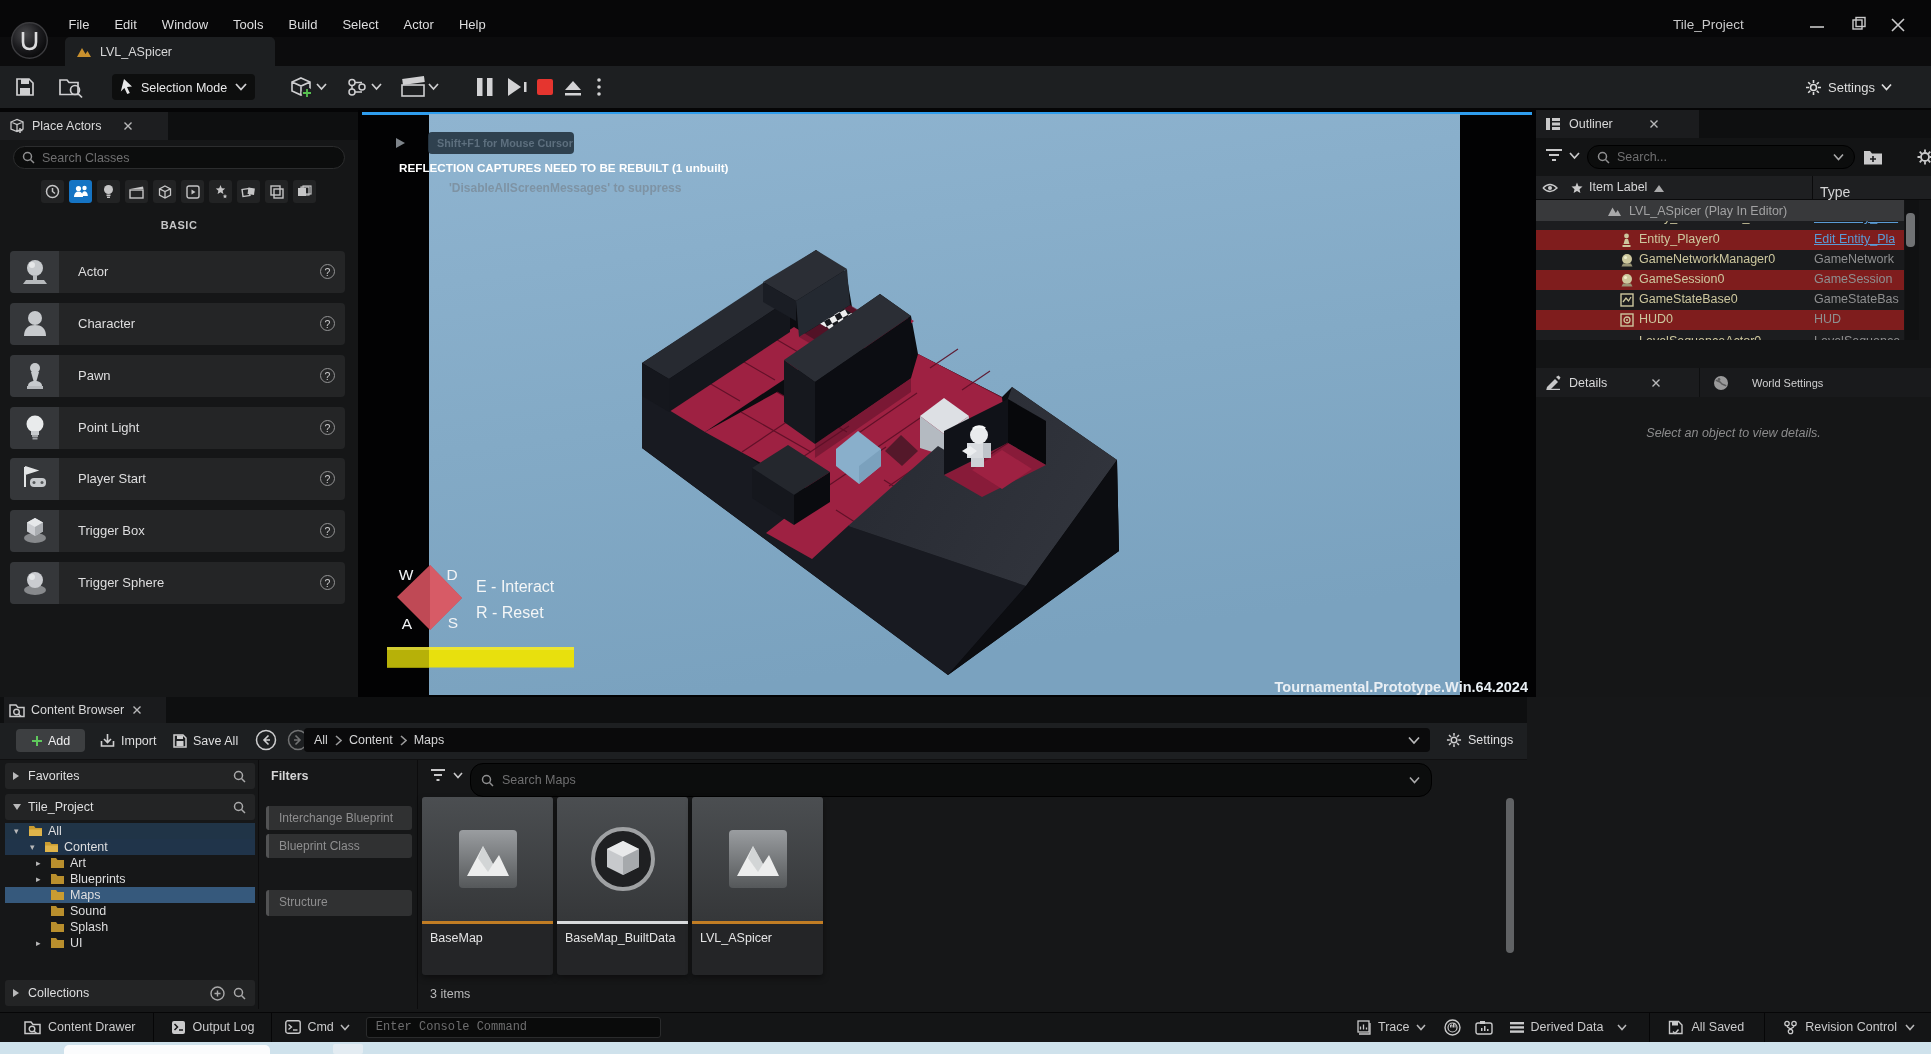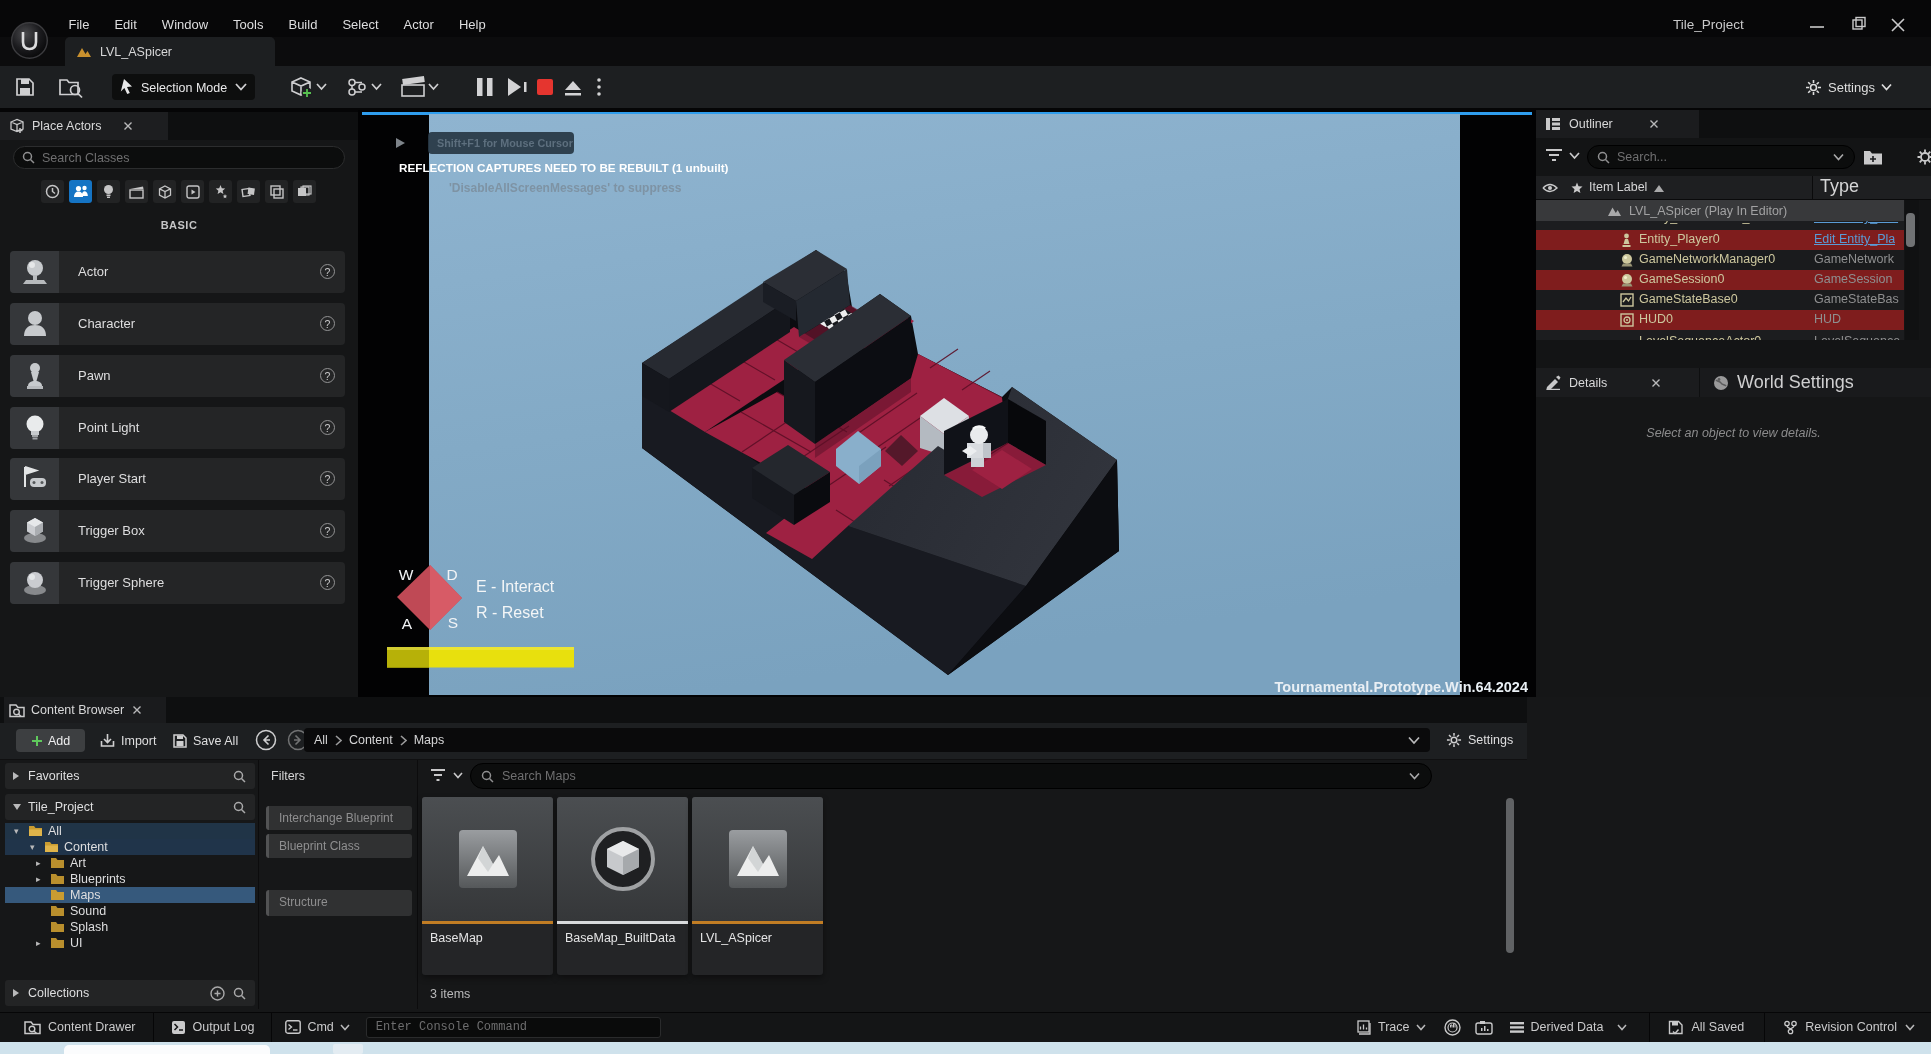--- a/index.html
+++ b/index.html
@@ -447,21 +447,21 @@
     <svg class="abs" style="left:6px;top:5px;" width="44" height="14" viewBox="0 0 44 14">
       <path d="M1 7 q7 -7 14 0 q-7 7 -14 0" fill="none" stroke="#c9c9ca" stroke-width="1.4"></path>
         <circle cx="8" cy="7" r="2" fill="#c9c9ca"></circle>
       <path d="M35 1.5 l1.5 3.8 4 .3 -3 2.6 .9 3.9 -3.4 -2.1 -3.4 2.1 .9 -3.9 -3 -2.6 4 -.3 z" fill="#c9c9ca"></path>
     </svg>
     <span class="abs" style="left:53px;top:4px;color:#d5d5d6;font-size:12.5px;">Item Label</span>
     <svg class="abs" style="left:118px;top:9px;" width="10" height="7" viewBox="0 0 10 7">
         <path d="M5 0 L10 7 L0 7 z" fill="#a9a9aa"></path>
       </svg>
     <div class="abs" style="left:276px;top:0;width:1px;height:24px;background:#0a0a0b;"></div>
-    <span class="abs" style="left:284px;top:0;color:#d5d5d6;font-size:18px;">Type</span>
+    <span class="abs" style="left:284px;top:8px;color:#d5d5d6;font-size:14px;">Type</span>
   </div>
 
   <div class="abs" style="left:0;top:90px;width:368px;height:140px;background:#19191b;"></div>
   <div class="abs row" style="left:0;top:90px;width:368px;height:21px;background:#38393b;">
     <svg style="margin-left:71px;" width="15" height="12" viewBox="0 0 15 12">
         <path d="M1 11 L5.5 2.5 L8.8 8 L10.7 5 L14 11 Z" fill="#a9a9aa"></path>
       </svg>
     <span style="margin-left:7px;color:#a2a2a3;font-size:12.5px;">LVL_ASpicer (Play In Editor)</span>
   </div>
   <div class="abs" style="left:0;top:111px;width:368px;height:9px;background:#1c1d1f;overflow:hidden;">
@@ -532,21 +532,21 @@
     <svg style="margin-left:44px;" width="10" height="10" viewBox="0 0 10 10">
         <path d="M1.5 1.5 L8.5 8.5 M8.5 1.5 L1.5 8.5" stroke="#b9b9ba" stroke-width="1.4"></path>
       </svg>
   </div>
   <div class="abs row" style="left:164px;top:258px;width:231px;height:29px;background:#191a1c;">
     <svg style="margin-left:13px;" width="16" height="16" viewBox="0 0 16 16">
         <circle cx="8" cy="8" r="7" fill="#9a9a9b"></circle>
         <path d="M3 5 c2 2 4 1 5 3 c1 2 4 1.5 5 3" fill="none" stroke="#5c5c5d" stroke-width="1.6"></path>
         <circle cx="6" cy="4.5" r="1.4" fill="#5c5c5d"></circle>
       </svg>
-    <span style="margin-left:8px;color:#cfcfd0;font-size:18px;">World Settings</span>
+    <span style="margin-left:23px;color:#cfcfd0;font-size:11px;">World Settings</span>
   </div>
 
   <div class="abs" style="left:0;top:287px;width:395px;height:300px;background:#151617;">
     <div class="abs" style="left:0;top:29px;width:395px;text-align:center;color:#8b8b8c;font-size:12.5px;font-style:italic;">Select an object to view details.</div>
   </div>
 </div>
 <style>
   .ol-row { left:0; width:368px; height:20px; background:#7f1d1d; }
   .ol-row:nth-of-type(odd) { background:#1a1b1d; }
   .ol-ic { position:absolute; left:84px; top:3px; }
@@ -711,32 +711,32 @@
         <circle cx="7.5" cy="7.5" r="6.5" fill="none" stroke="#a9a9aa" stroke-width="1.4"></circle>
         <path d="M7.5 4.5 v6 M4.5 7.5 h6" stroke="#a9a9aa" stroke-width="1.4"></path>
       </svg>
     <svg style="margin-right:9px;" width="13" height="13" viewBox="0 0 13 13">
         <circle cx="5.5" cy="5.5" r="4" fill="none" stroke="#a9a9aa" stroke-width="1.5"></circle>
         <line x1="8.5" y1="8.5" x2="12" y2="12" stroke="#a9a9aa" stroke-width="1.5"></line>
       </svg>
   </div>
   <div class="abs" style="left:258px;top:63px;width:1px;height:249px;background:#0c0c0d;"></div>
 
-  <span class="abs" style="left:271px;top:72px;color:#d5d5d6;font-size:12.5px;font-weight:normal;">Filters</span>
+  <span class="abs" style="left:271px;top:72px;color:#d5d5d6;font-size:12.5px;font-weight:bold;">Filters</span>
   <div class="abs fl" style="top:109px;">Interchange Blueprint</div>
   <div class="abs fl" style="top:137px;">Blueprint Class</div>
   <div class="abs fl" style="top:165px;margin-top:30px;">Enumeration</div>
   <div class="abs fl" style="top:193px;">Structure</div>
   <div class="abs" style="left:417px;top:63px;width:1px;height:249px;background:#0c0c0d;"></div>
 
   <svg class="abs" style="left:430px;top:70px;" width="40" height="18" viewBox="0 0 40 18">
     <path d="M1 3 h14 M4 8 h8 M6.5 13 h3" stroke="#c9c9ca" stroke-width="1.8"></path>
     <path d="M24 6 l4 4.5 4 -4.5" fill="none" stroke="#c9c9ca" stroke-width="1.6"></path>
   </svg>
-  <div class="abs row" style="left:470px;top:66px;width:962px;height:26px;background:#0c0d0d;border:1px solid #000;border-radius:13px;">
+  <div class="abs row" style="left:470px;top:66px;width:962px;height:34px;background:#0c0d0d;border:1px solid #000;border-radius:13px;">
     <svg style="margin-left:10px;" width="13" height="13" viewBox="0 0 13 13">
         <circle cx="5.5" cy="5.5" r="4" fill="none" stroke="#8f8f90" stroke-width="1.5"></circle>
         <line x1="8.5" y1="8.5" x2="12" y2="12" stroke="#8f8f90" stroke-width="1.5"></line>
       </svg>
     <span style="margin-left:8px;color:#6f6f70;font-size:12.5px;flex:1;">Search Maps</span>
     <svg style="margin-right:11px;" width="11" height="8" viewBox="0 0 11 8">
         <path d="M1 1.5 l4.5 5 4.5 -5" fill="none" stroke="#a9a9aa" stroke-width="1.6"></path>
       </svg>
   </div>
 

